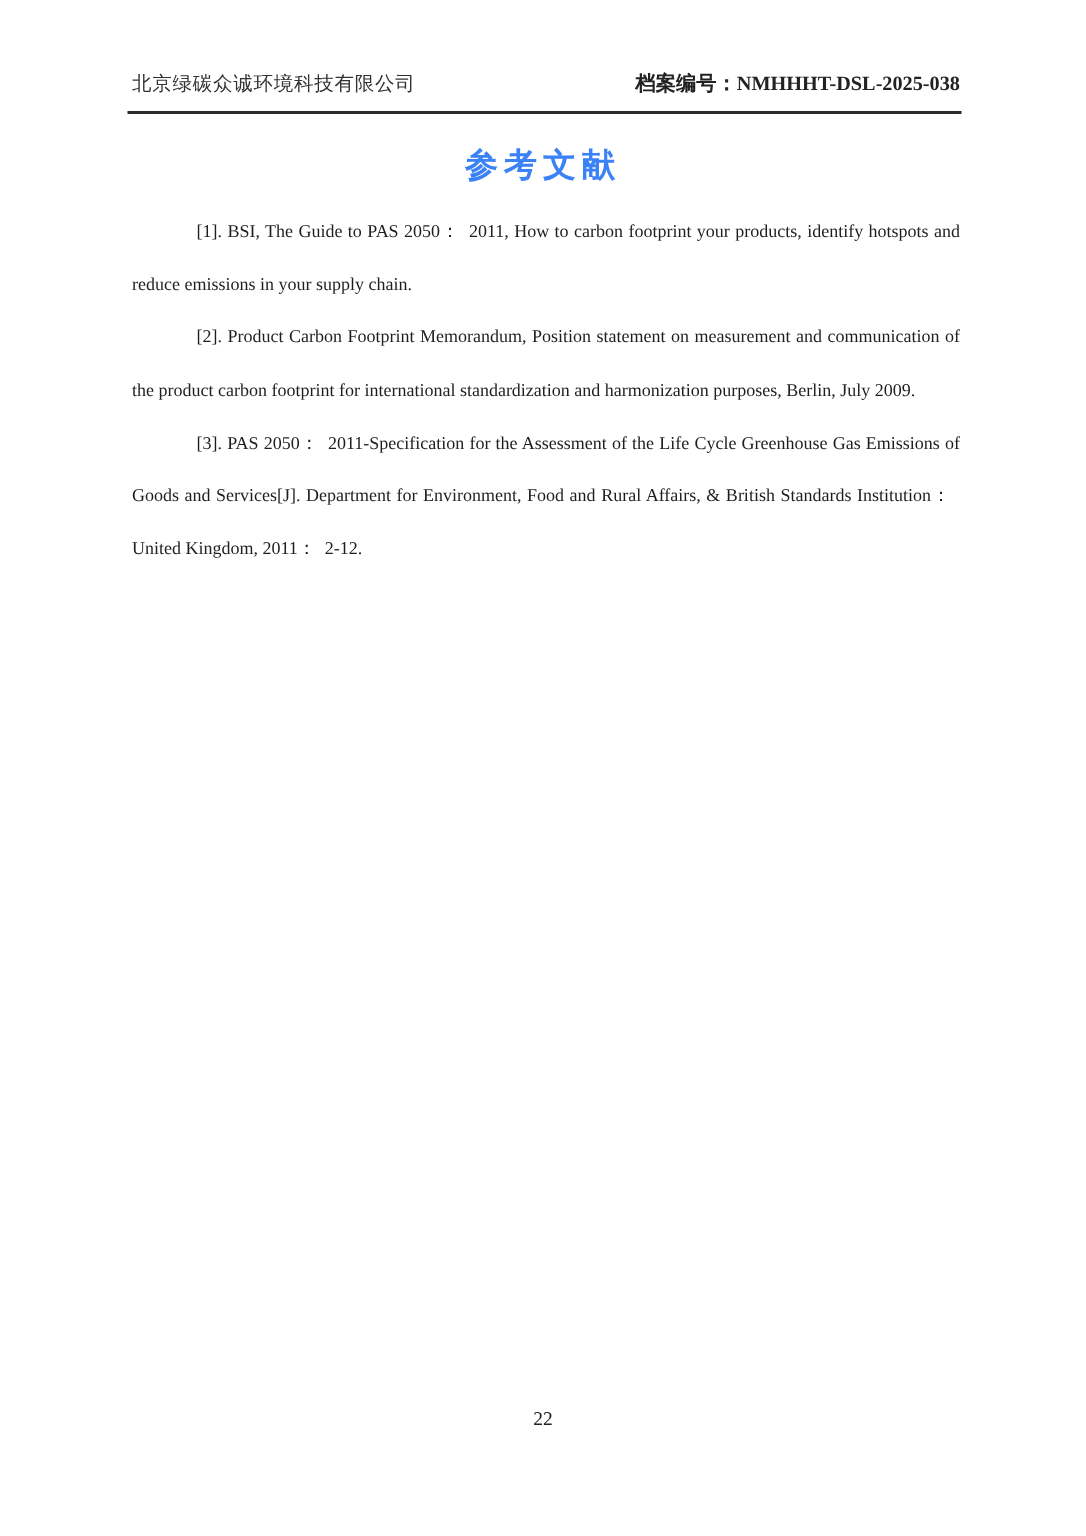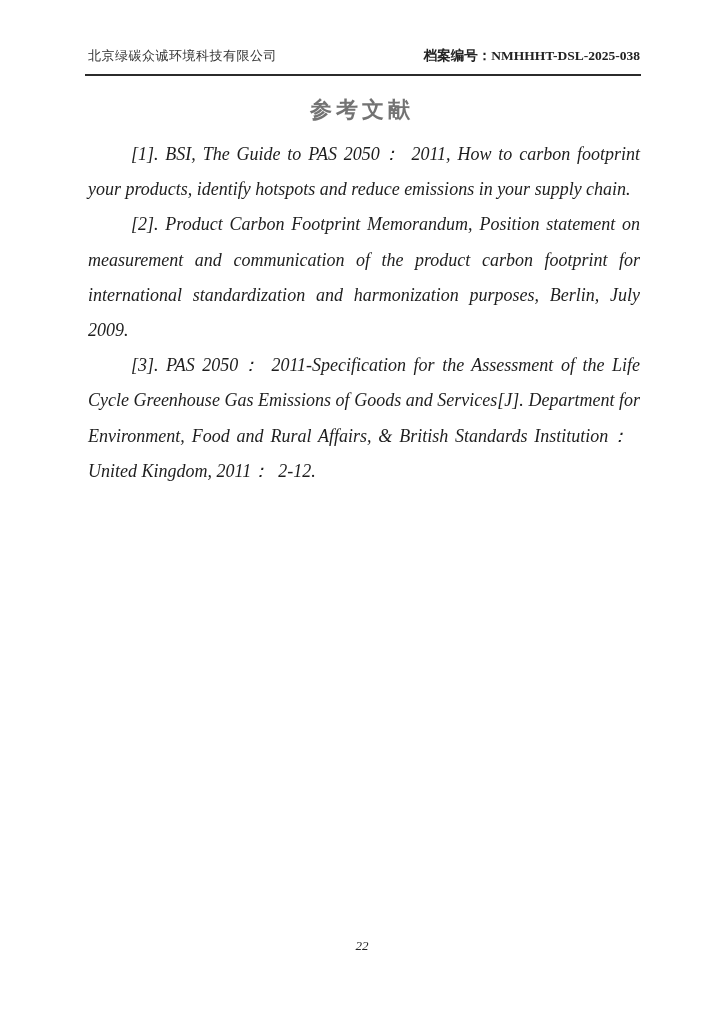--- a/index.html
+++ b/index.html
@@ -48,46 +48,44 @@
   .title {
     position: absolute;
     top: 95px;
     left: 0;
     right: 0;
     margin: 0;
     text-align: center;
     font-size: 22px;
     font-weight: 700;
     letter-spacing: 4px;
-    color: #737373;
+    color: #3b82f6;
   }
   .body {
     position: absolute;
     left: 88px;
     width: 552px;
     top: 137px;
   }
   .ref {
     margin: 0;
-    font-size: 18px;
+    font-size: 12px;
     line-height: 35.2px;
     text-align: justify;
     text-indent: 43px;
     color: #1e1e1e;
-    font-style: italic;
   }
   .footer {
     position: absolute;
     top: 938px;
     left: 0;
     right: 0;
     text-align: center;
     font-size: 13px;
     color: #222222;
-    font-style: italic;
   }
 </style>
 </head>
 <body>
 
 <div class="page">
 
   <div class="header">
     <span class="company">北京绿碳众诚环境科技有限公司</span>
     <span class="docnum"><span>档案编号：</span><span>NMHHHT-DSL-2025-038</span></span>

